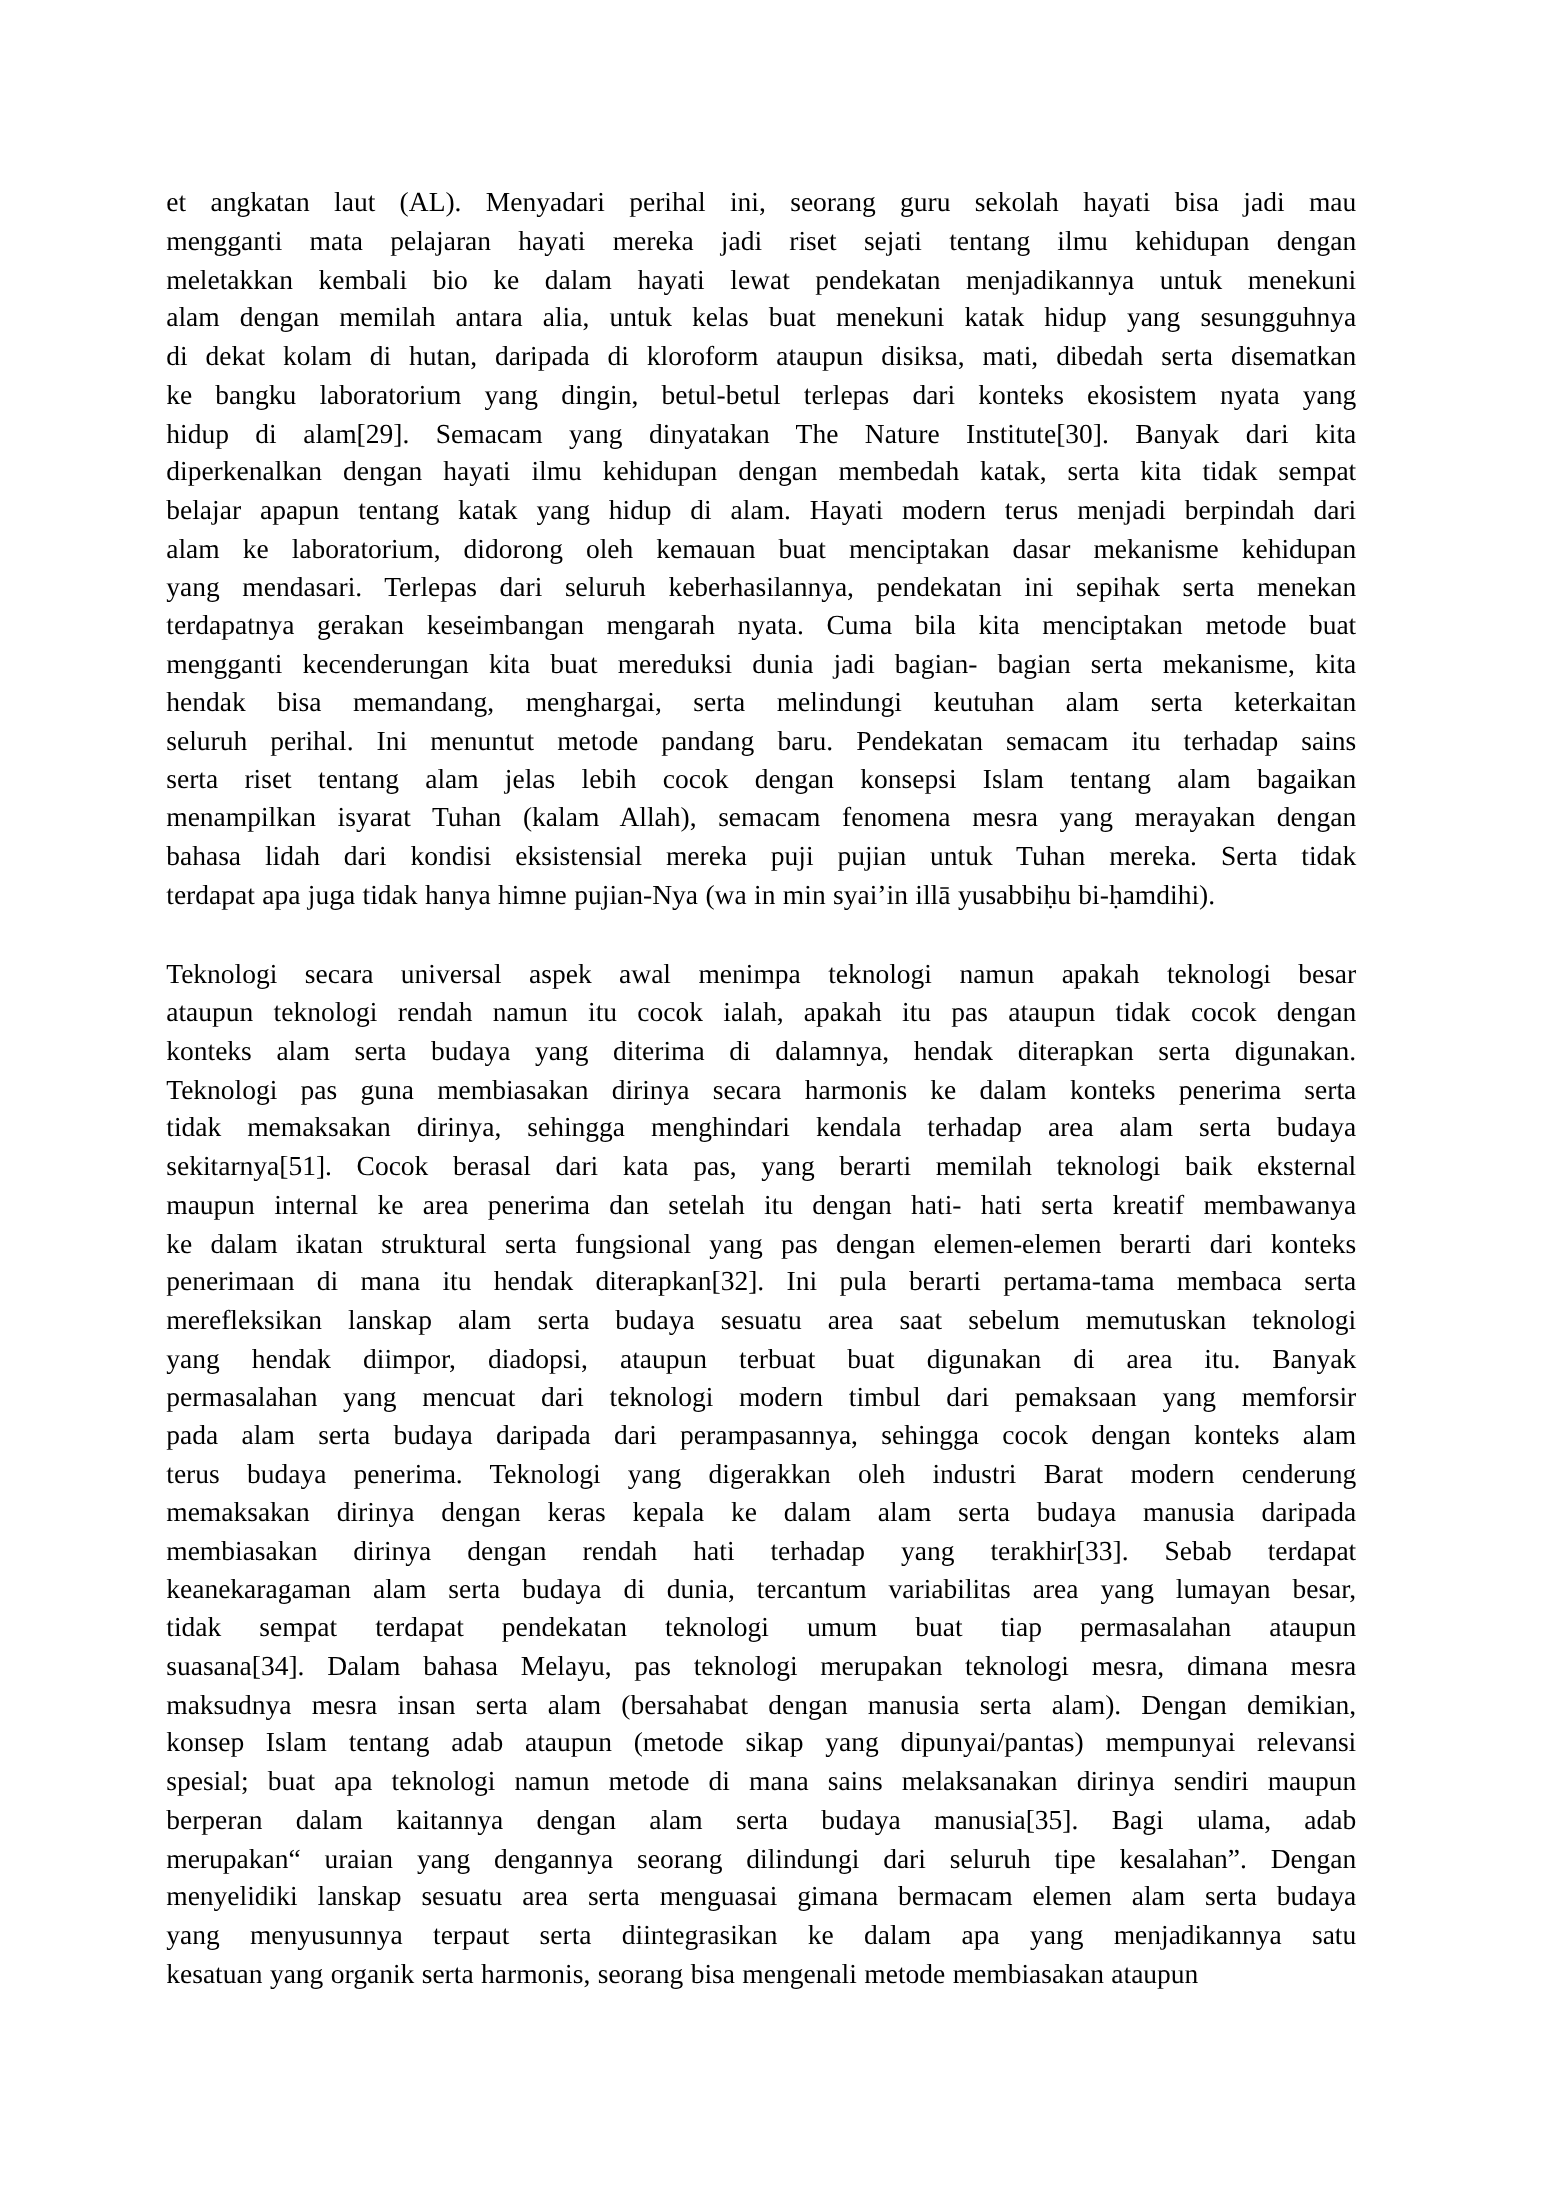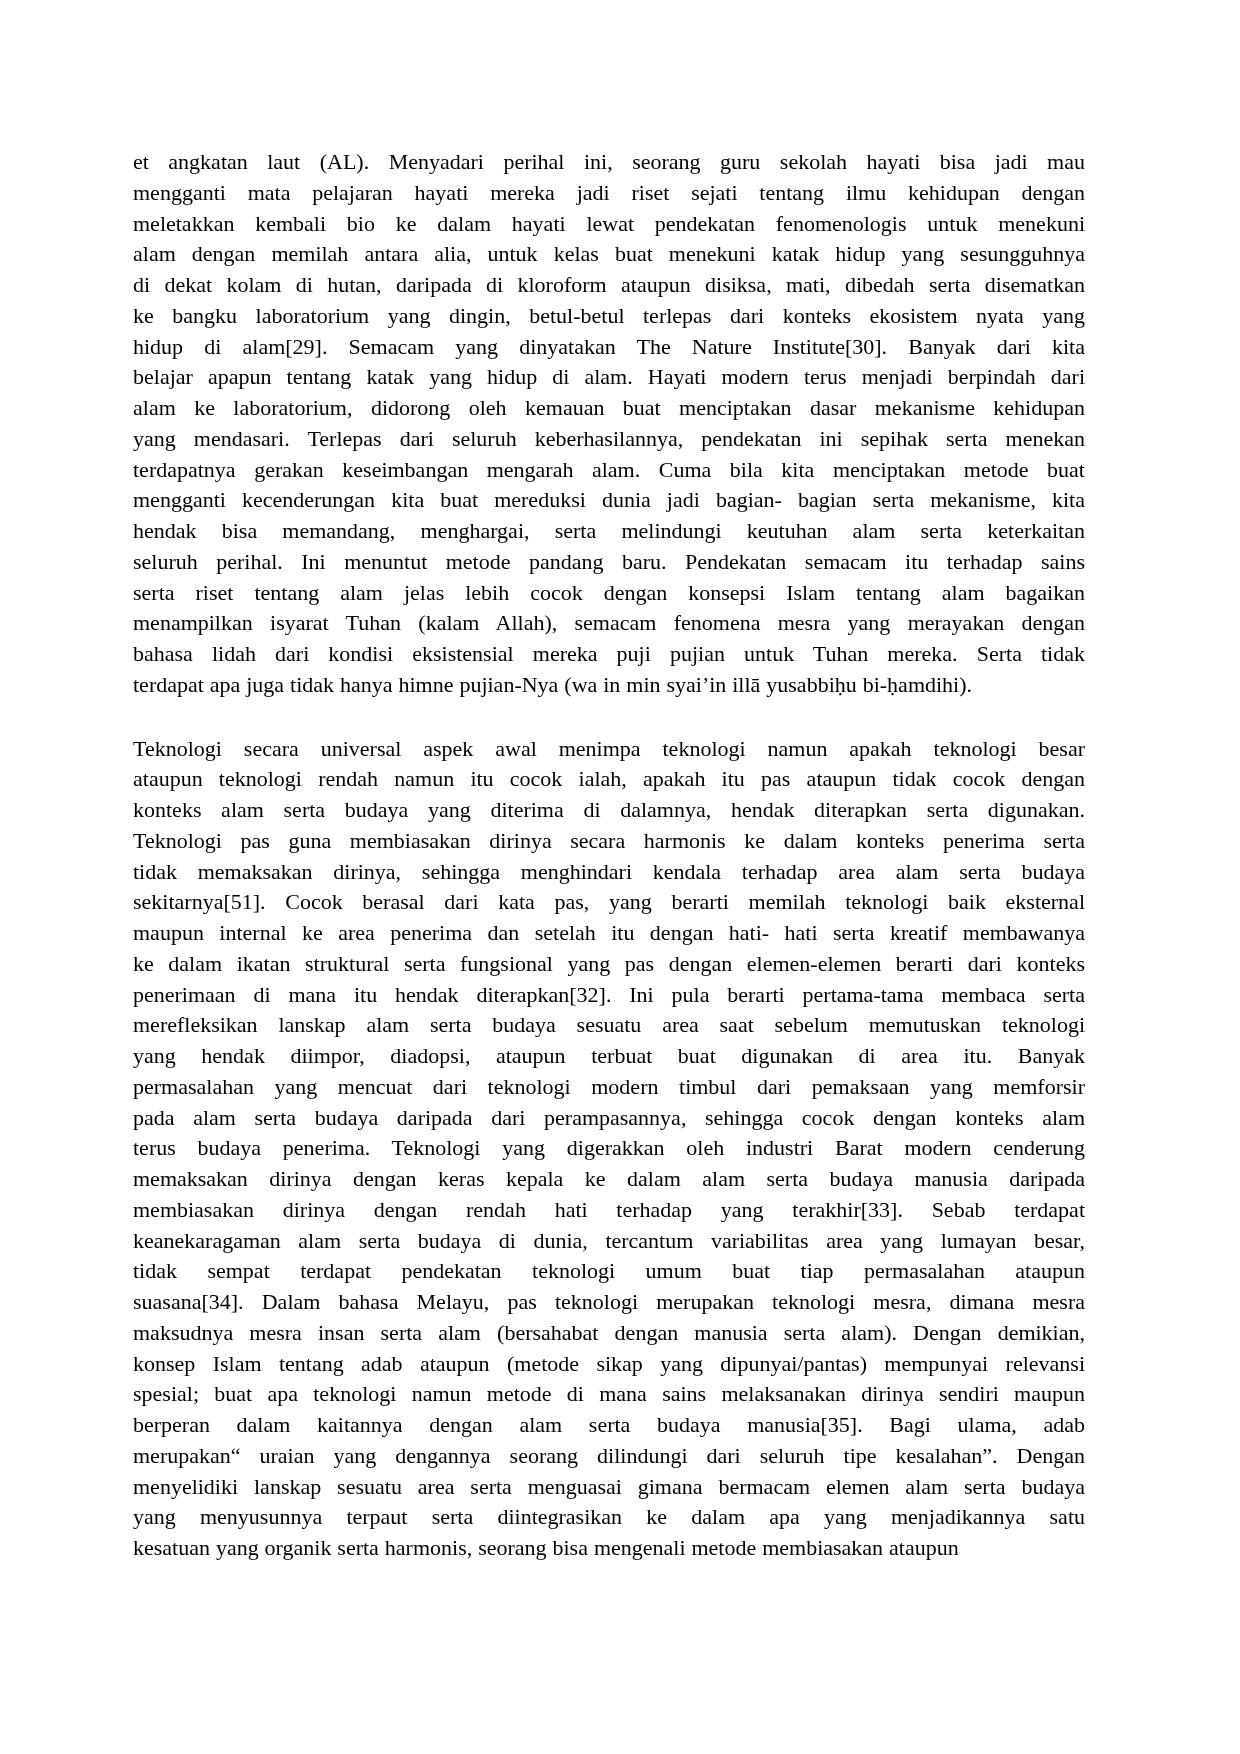--- a/index.html
+++ b/index.html
@@ -50,29 +50,30 @@
 </style>
 </head>
 <body>
 
 <div class="page">
 
   <main class="text-block">
     <div class="paragraph">
         <div class="line">et angkatan laut (AL). Menyadari perihal ini, seorang guru sekolah hayati bisa jadi mau</div>
         <div class="line">mengganti mata pelajaran hayati mereka jadi riset sejati tentang ilmu kehidupan dengan</div>
-        <div class="line">meletakkan kembali bio ke dalam hayati lewat pendekatan fenomenologis untuk menekuni</div>
+        <div class="line">meletakkan kembali bio ke dalam hayati lewat pendekatan menjadikannya untuk menekuni</div>
         <div class="line">alam dengan memilah antara alia, untuk kelas buat menekuni katak hidup yang sesungguhnya</div>
         <div class="line">di dekat kolam di hutan, daripada di kloroform ataupun disiksa, mati, dibedah serta disematkan</div>
         <div class="line">ke bangku laboratorium yang dingin, betul-betul terlepas dari konteks ekosistem nyata yang</div>
         <div class="line">hidup di alam[29]. Semacam yang dinyatakan The Nature Institute[30]. Banyak dari kita</div>
+        <div class="line">diperkenalkan dengan hayati ilmu kehidupan dengan membedah katak, serta kita tidak sempat</div>
         <div class="line">belajar apapun tentang katak yang hidup di alam. Hayati modern terus menjadi berpindah dari</div>
         <div class="line">alam ke laboratorium, didorong oleh kemauan buat menciptakan dasar mekanisme kehidupan</div>
         <div class="line">yang mendasari. Terlepas dari seluruh keberhasilannya, pendekatan ini sepihak serta menekan</div>
-        <div class="line">terdapatnya gerakan keseimbangan mengarah alam. Cuma bila kita menciptakan metode buat</div>
+        <div class="line">terdapatnya gerakan keseimbangan mengarah nyata. Cuma bila kita menciptakan metode buat</div>
         <div class="line">mengganti kecenderungan kita buat mereduksi dunia jadi bagian- bagian serta mekanisme, kita</div>
         <div class="line">hendak bisa memandang, menghargai, serta melindungi keutuhan alam serta keterkaitan</div>
         <div class="line">seluruh perihal. Ini menuntut metode pandang baru. Pendekatan semacam itu terhadap sains</div>
         <div class="line">serta riset tentang alam jelas lebih cocok dengan konsepsi Islam tentang alam bagaikan</div>
         <div class="line">menampilkan isyarat Tuhan (kalam Allah), semacam fenomena mesra yang merayakan dengan</div>
         <div class="line">bahasa lidah dari kondisi eksistensial mereka puji pujian untuk Tuhan mereka. Serta tidak</div>
         <div class="line last">terdapat apa juga tidak hanya himne pujian-Nya (wa in min syai’in illā yusabbiḥu bi-ḥamdihi).</div>
       </div>
     <div class="paragraph">
         <div class="line">Teknologi secara universal aspek awal menimpa teknologi namun apakah teknologi besar</div>

